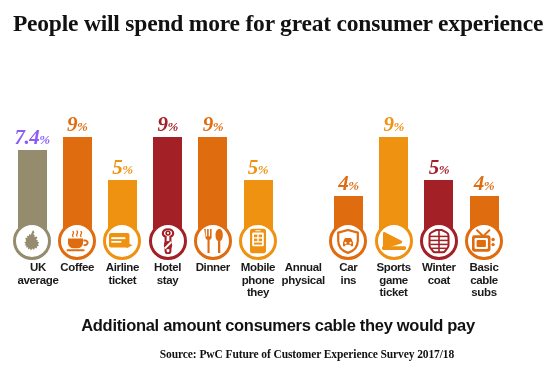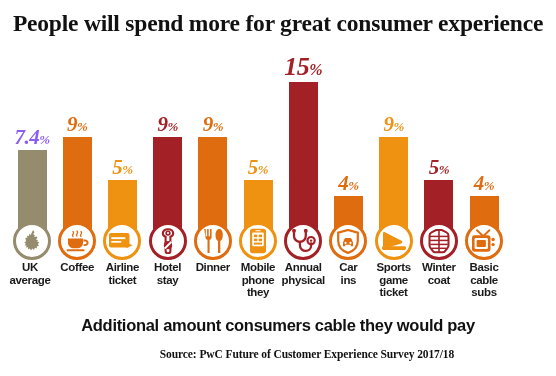--- a/index.html
+++ b/index.html
@@ -184,38 +184,20 @@
               <rect fill="#ef9211" x="5" y="6.6" width="3.3" height="2.6"></rect>
               <rect fill="#ef9211" x="9.7" y="6.6" width="3.3" height="2.6"></rect>
               <rect fill="#ef9211" x="5" y="10.6" width="3.3" height="2.6"></rect>
               <rect fill="#ef9211" x="9.7" y="10.6" width="3.3" height="2.6"></rect>
               <rect fill="#ef9211" x="5" y="14.6" width="8" height="2"></rect>
               <rect x="6.3" y="2.2" width="5.4" height="1.1" rx=".5" fill="#fff"></rect>
             </svg>
           </span>
         </div>
       </div>
-      <div class="col" style="left: 281.2px;">
-        <div class="bar-wrap">
-          <div class="pct big" style="color: rgb(163, 32, 38);">15<span class="sym">%</span></div>
-          <div class="bar" style="height: 147px; background: rgb(163, 32, 38);"></div>
-        </div>
-        <div class="badge" style="border-color: rgb(163, 32, 38);">
-          <span style="line-height: 0;">
-            <svg width="26" height="24" viewBox="0 0 26 24">
-              <path d="M4 1.3v5.4c0 3.5 2.6 6.2 5.9 6.2s5.9-2.7 5.9-6.2V1.3" fill="none" stroke="#a32026" stroke-width="2.3" stroke-linecap="round"></path>
-              <circle cx="4" cy="1.8" r="1.9" fill="#a32026"></circle>
-              <circle cx="15.8" cy="1.8" r="1.9" fill="#a32026"></circle>
-              <path d="M9.9 13v3.3c0 3.3 2.7 5.6 5.8 5.6 3 0 5.4-2.1 5.4-5.1v-2.3" fill="none" stroke="#a32026" stroke-width="2.3" stroke-linecap="round"></path>
-              <circle cx="21.1" cy="11.6" r="3.6" fill="none" stroke="#a32026" stroke-width="2.2"></circle>
-              <circle cx="21.1" cy="11.6" r="1.2" fill="#a32026"></circle>
-            </svg>
-          </span>
-        </div>
-      </div>
       <div class="col" style="left: 326.4px;">
         <div class="bar-wrap">
           <div class="pct" style="color: rgb(224, 108, 16);">4<span class="sym">%</span></div>
           <div class="bar" style="height: 33px; background: rgb(224, 108, 16);"></div>
         </div>
         <div class="badge" style="border-color: rgb(224, 108, 16);">
           <span style="line-height: 0;">
             <svg width="24" height="25" viewBox="0 0 24 25">
               <path d="M12 1L2.2 3.7v8.1c0 6 4.1 10.2 9.8 12.1 5.7-1.9 9.8-6.1 9.8-12.1V3.7z" fill="none" stroke="#e06c10" stroke-width="2.2"></path>
               <path fill="#e06c10" d="M7 13.4l1.3-3.2c.3-.7.9-1.1 1.7-1.1h4c.8 0 1.4.4 1.7 1.1l1.3 3.2v3.9h-2.2v-1.5H9.2v1.5H7z"></path>
@@ -271,21 +253,21 @@
               <rect fill="#e06c10" x="5.6" y="10.9" width="9.3" height="7.2" rx="1"></rect>
               <circle fill="#e06c10" cx="22.1" cy="10.5" r="1.7"></circle>
               <circle fill="#e06c10" cx="22.1" cy="15.6" r="1.7"></circle>
             </svg>
           </span>
         </div>
       </div>
     </div>
 
   <div class="cats">
-      <div class="cat" style="left: 4px;">
+      <div class="cat" style="left: 12px;">
         <div>UK</div>
         <div>average</div>
       </div>
       <div class="cat" style="left: 51.2px;">
         <div>Coffee</div>
       </div>
       <div class="cat" style="left: 96.4px;">
         <div>Airline</div>
         <div>ticket</div>
       </div>

